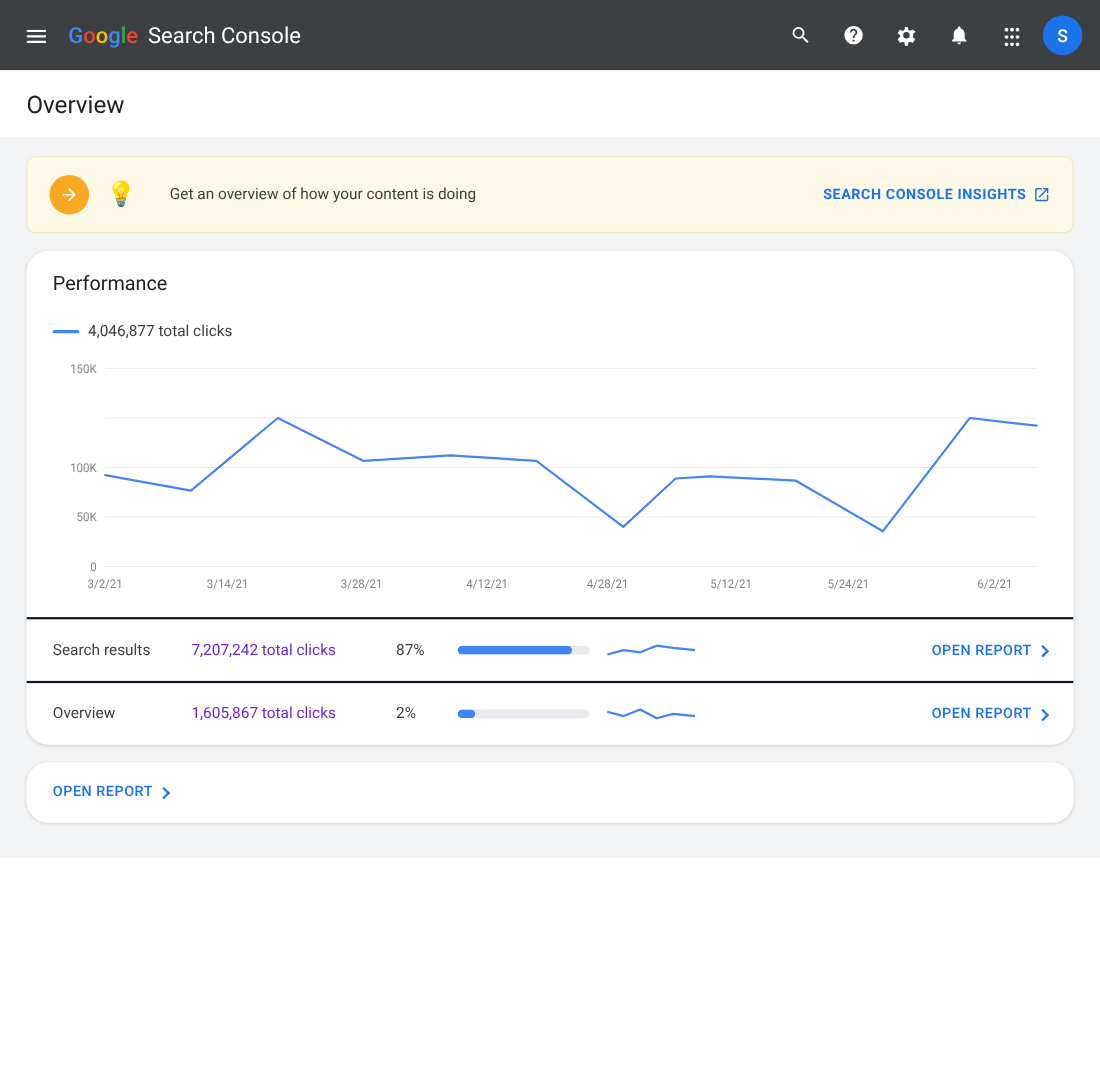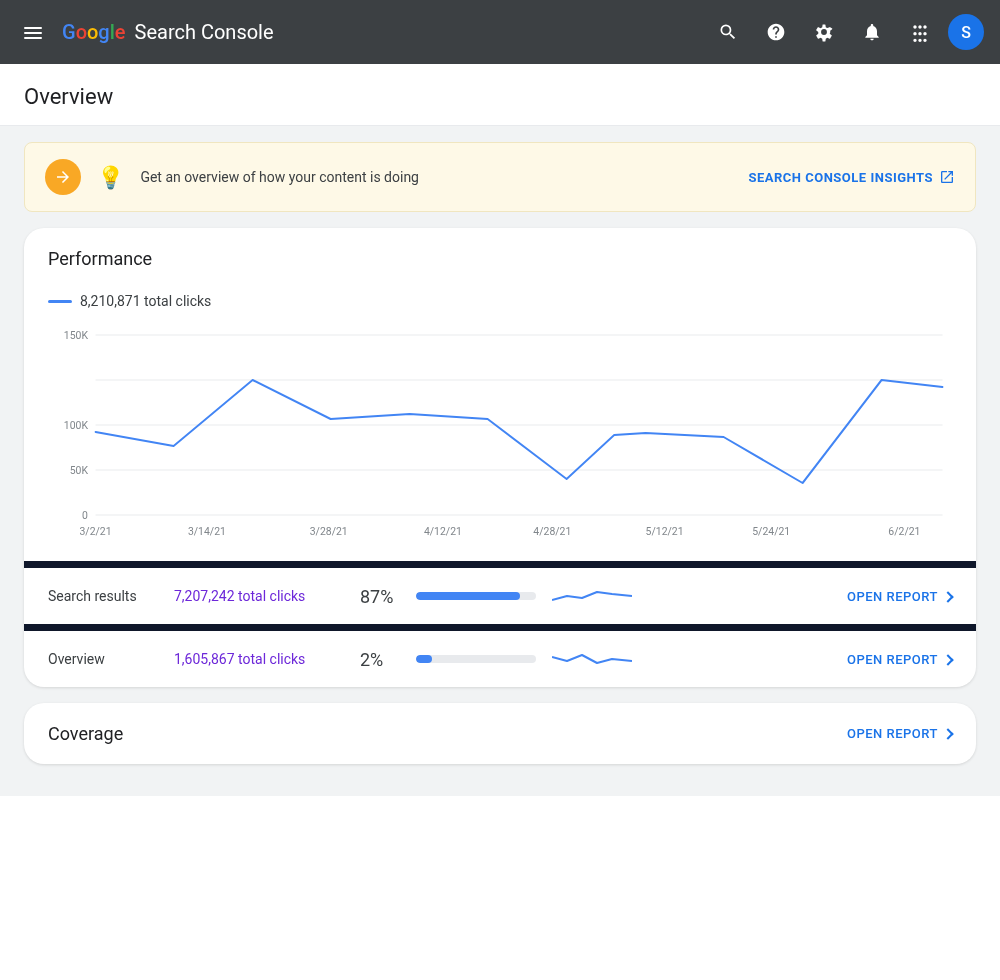--- a/index.html
+++ b/index.html
@@ -111,20 +111,21 @@
     }
     .banner-lightbulb {
       font-size: 22px;
       color: #f9a825;
       flex-shrink: 0;
     }
     .banner-text {
       flex: 1;
       font-size: 14px;
       color: #3c4043;
+      margin-left: 14px;
     }
     .banner-link {
       color: #1a73e8;
       font-size: 13px;
       font-weight: 700;
       letter-spacing: 0.5px;
       text-transform: uppercase;
       cursor: pointer;
       display: flex;
       align-items: center;
@@ -200,37 +201,37 @@
     .x-label {
       fill: #80868b;
       font-size: 11px;
     }
 
     
     .report-row {
       display: flex;
       align-items: center;
       padding: 14px 24px;
-      border-top: 7px solid #0f172a;
+      border-top: 2px solid #0f172a;
       gap: 16px;
     }
     .report-name {
       font-size: 14px;
       color: #3c4043;
       width: 110px;
       flex-shrink: 0;
     }
     .report-clicks {
       font-size: 14px;
       color: #6d28d9;
       width: 170px;
       flex-shrink: 0;
     }
     .report-percent {
-      font-size: 18px;
+      font-size: 14px;
       color: #3c4043;
       width: 40px;
       flex-shrink: 0;
     }
     .progress-bar-container {
       width: 120px;
       height: 8px;
       background: #e8eaed;
       border-radius: 4px;
       overflow: hidden;
@@ -378,21 +379,21 @@
       </div>
     </div>
 
     <div class="card">
       <div class="card-header">
         <h2 class="card-title">Performance</h2>
       </div>
 
       <div class="metric-row">
         <div class="metric-line"></div>
-        <span class="metric-text">8,210,871 total clicks</span>
+        <span class="metric-text">4,046,877 total clicks</span>
       </div>
 
       <div class="chart-area">
         <div class="chart-container">
           <svg class="chart-svg" viewBox="0 0 950 220" preserveAspectRatio="none">
 
             <line x1="50" y1="10" x2="940" y2="10" class="grid-line"></line>
             <line x1="50" y1="55" x2="940" y2="55" class="grid-line"></line>
             <line x1="50" y1="100" x2="940" y2="100" class="grid-line"></line>
             <line x1="50" y1="145" x2="940" y2="145" class="grid-line"></line>
@@ -463,21 +464,20 @@
         </div>
         <div class="open-report-btn">
           <span>OPEN REPORT</span>
           <span class="chevron-right"></span>
         </div>
       </div>
     </div>
 
     <div class="card">
       <div class="coverage-header">
-        <h2 class="coverage-title">Coverage</h2>
         <div class="coverage-open-report">
           <span>OPEN REPORT</span>
           <span class="chevron-right"></span>
         </div>
       </div>
     </div>
 
   </div>
 </div>
 

